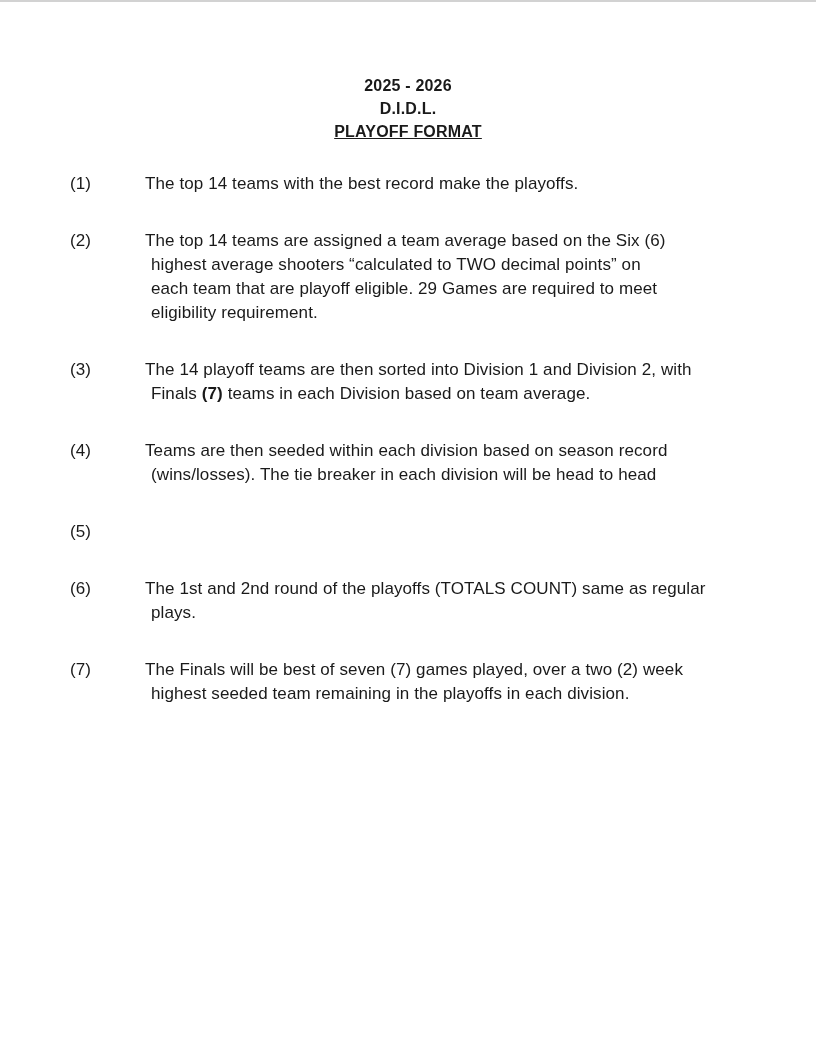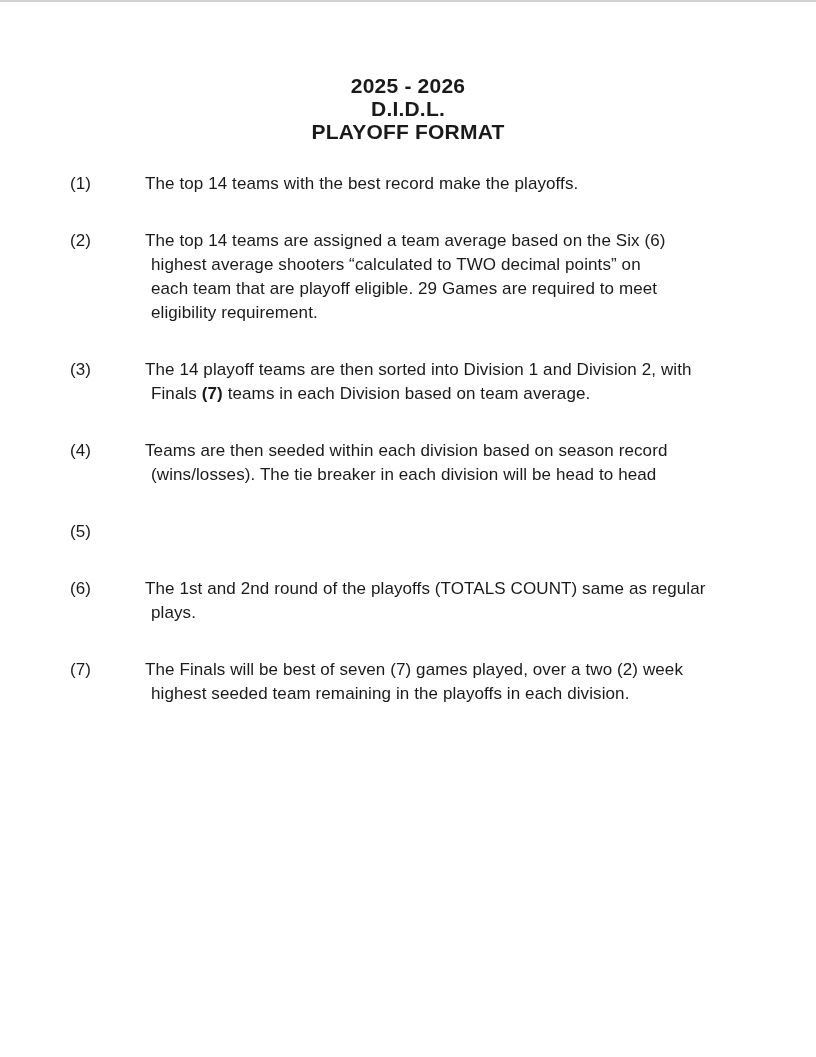--- a/index.html
+++ b/index.html
@@ -14,27 +14,27 @@
     box-sizing: border-box;
     background: #ffffff;
     border-top: 2px solid #d2d2d2;
     font-family: "Liberation Sans", "DejaVu Sans", sans-serif;
     color: #1a1a1a;
     overflow: hidden;
   }
   .title-block {
     padding-top: 72px;
     text-align: center;
-    font-size: 21px;
+    font-size: 16px;
     font-weight: bold;
     line-height: 23px;
     letter-spacing: 0.2px;
   }
   .title-line { white-space: pre; }
-  .title-line.underline { }
+  .title-line.underline { text-decoration: underline; }
   .items {
     padding-top: 29px;
   }
   .item {
     display: flex;
     align-items: flex-start;
     padding-left: 70px;
     font-size: 17px;
     line-height: 24px;
     margin-bottom: 33px;

